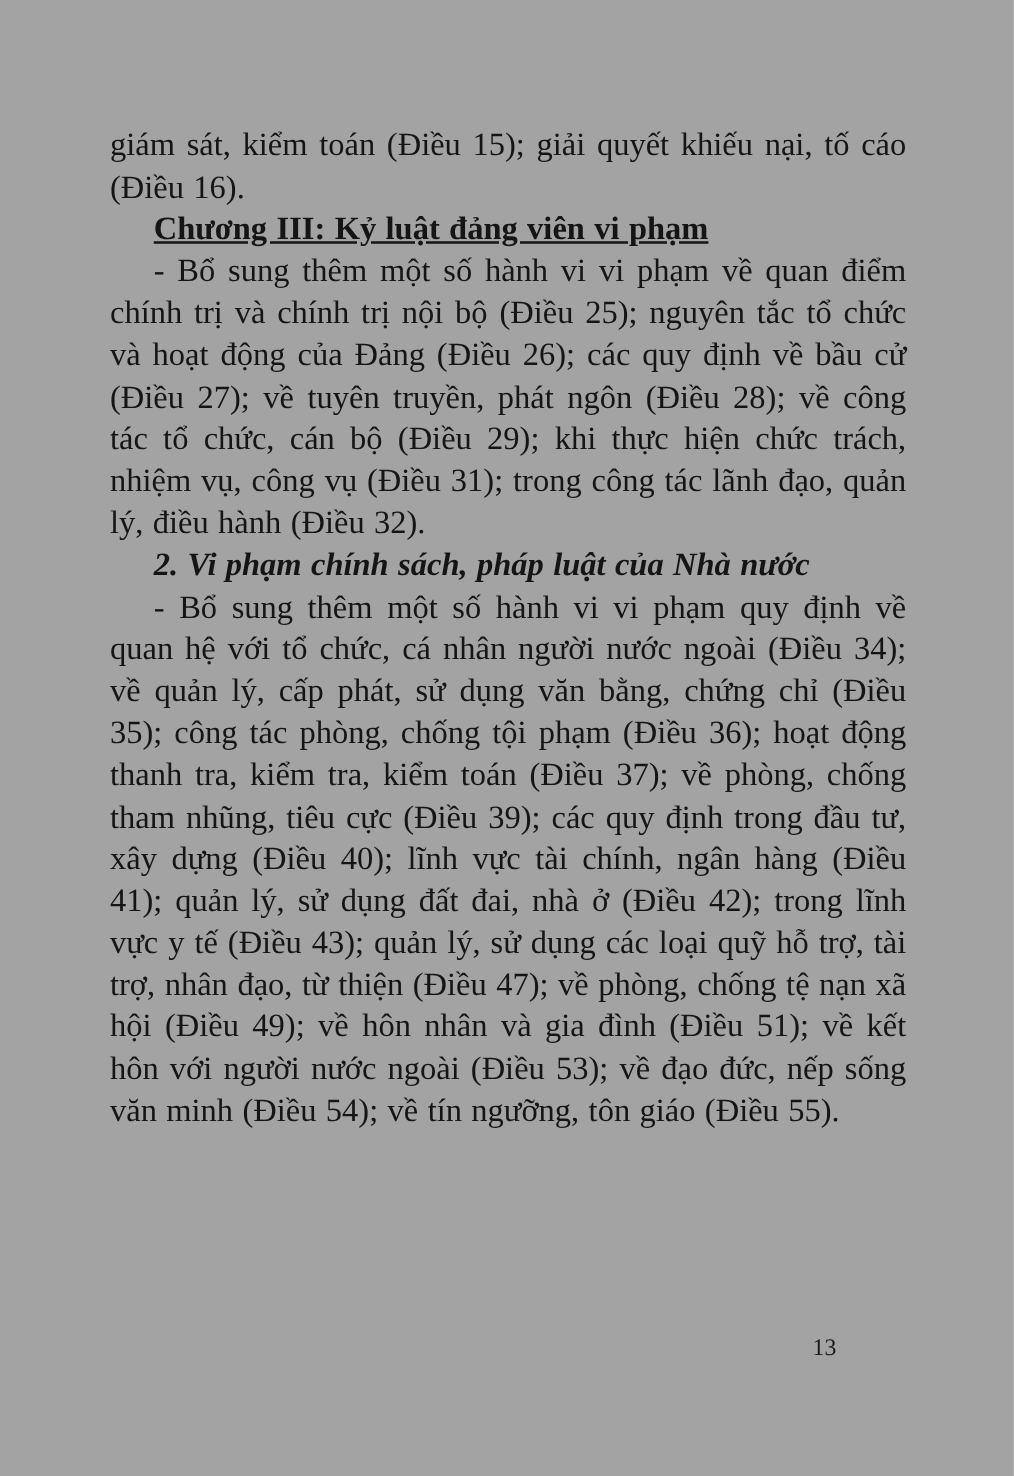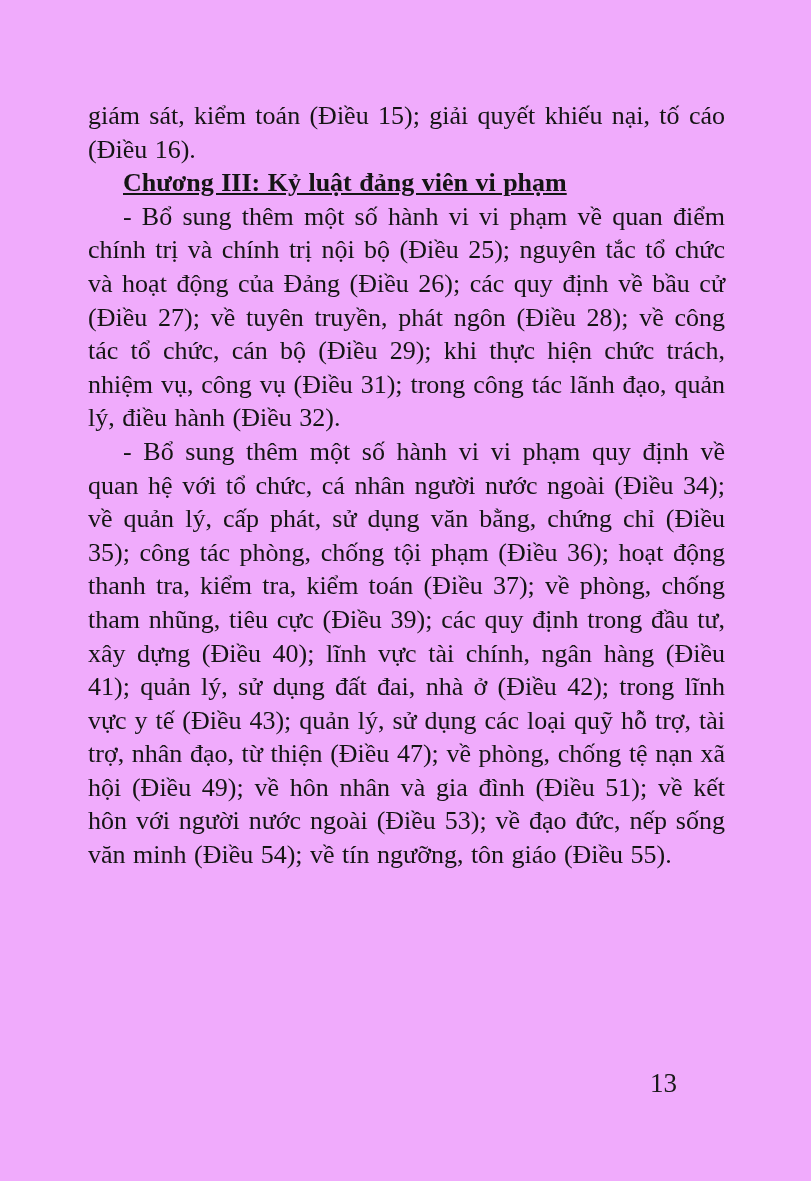--- a/index.html
+++ b/index.html
@@ -1,21 +1,21 @@
 <!DOCTYPE html>
 <html><head>
 <meta charset="utf-8">
 <style>
   html, body { margin: 0; padding: 0; }
   body { background: #ffffff; }
   .page {
     position: relative;
     width: 811px;
     height: 1181px;
-    background: #f0abfc;
+    background: #a3a3a3;
     color: #151515;
     font-family: "Liberation Serif", serif;
     overflow: hidden;
   }
   .text-block {
     position: absolute;
     left: 88px;
     top: 99px;
     width: 637px;
     font-size: 26px;
@@ -27,28 +27,29 @@
     text-indent: 35px;
     word-spacing: 1px;
   }
   .text-block p.no-indent { text-indent: 0; }
   .heading-bold { font-weight: bold; text-decoration: underline; }
   .heading-bold-italic { font-weight: bold; font-style: italic; }
   .page-number {
     position: absolute;
     left: 650px;
     top: 1068px;
-    font-size: 27px;
+    font-size: 19px;
     color: #1a1a1a;
   }
 </style>
 </head>
 <body>
 
 <div class="page">
   <div class="text-block">
     <p class="no-indent">giám sát, kiểm toán (Điều 15); giải quyết khiếu nại, tố cáo (Điều 16).</p>
     <p class="heading-bold">Chương III: Kỷ luật đảng viên vi phạm</p>
     <p>- Bổ sung thêm một số hành vi vi phạm về quan điểm chính trị và chính trị nội bộ (Điều 25); nguyên tắc tổ chức và hoạt động của Đảng (Điều 26); các quy định về bầu cử (Điều 27); về tuyên truyền, phát ngôn (Điều 28); về công tác tổ chức, cán bộ (Điều 29);  khi thực hiện chức trách, nhiệm vụ, công vụ (Điều 31); trong công tác lãnh đạo, quản lý, điều hành (Điều 32).</p>
+    <p class="heading-bold-italic">2. Vi phạm chính sách, pháp luật của Nhà nước</p>
     <p>- Bổ sung thêm một số hành vi vi phạm quy định về quan hệ với tổ chức, cá nhân người nước ngoài (Điều 34); về quản lý, cấp phát, sử dụng văn bằng, chứng chỉ (Điều 35); công tác phòng, chống tội phạm (Điều 36); hoạt động thanh tra, kiểm tra, kiểm toán (Điều 37); về phòng, chống tham nhũng, tiêu cực (Điều 39); các quy định trong đầu tư, xây dựng (Điều 40); lĩnh vực tài chính, ngân hàng (Điều 41); quản lý, sử dụng đất đai, nhà ở (Điều 42); trong lĩnh vực y tế (Điều 43); quản lý, sử dụng các loại quỹ hỗ trợ, tài trợ, nhân đạo, từ thiện (Điều 47); về phòng, chống tệ nạn xã hội (Điều 49); về hôn nhân và gia đình (Điều 51); về kết hôn với người nước ngoài (Điều 53); về đạo đức, nếp sống văn minh (Điều 54); về tín ngưỡng, tôn giáo (Điều 55).</p>
   </div>
   <div class="page-number">13</div>
 </div>
 
 </body></html>

